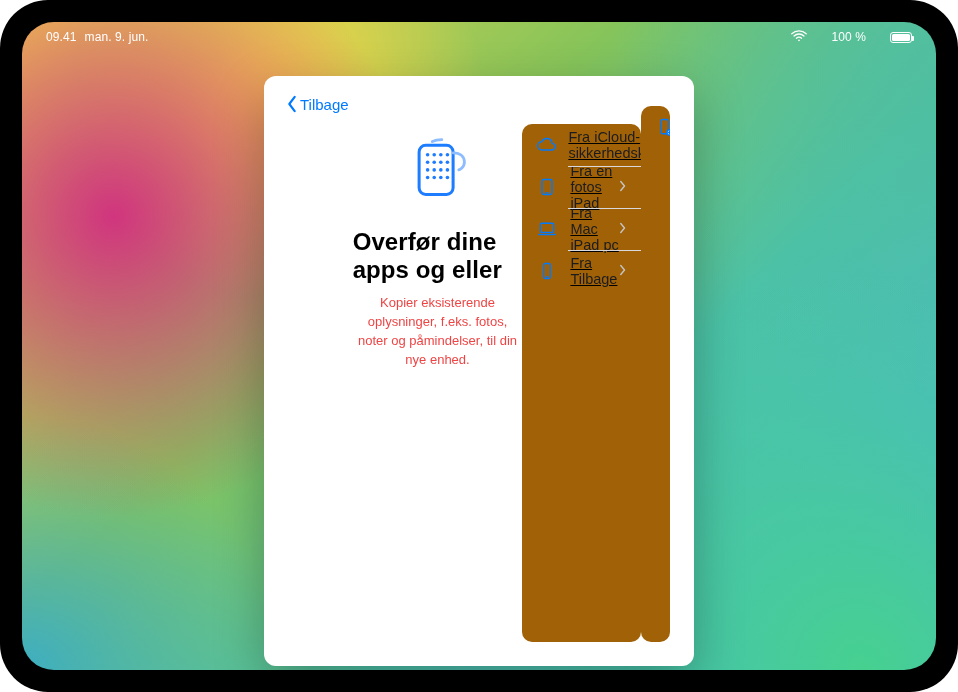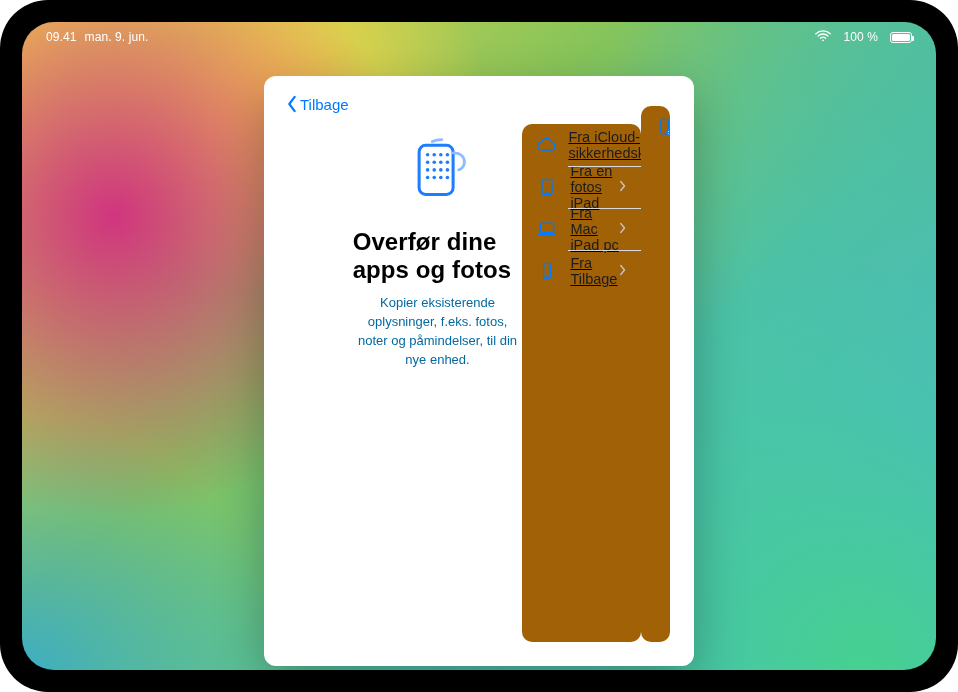--- a/index.html
+++ b/index.html
@@ -31,21 +31,21 @@
       position: absolute; top: 0; left: 0; right: 0;
       height: 26px;
       display: flex; align-items: center;
       padding: 4px 24px 0;
       color: #fff;
       font-size: 12px;
       font-weight: 500;
       letter-spacing: 0.1px;
     }
     .status-left  { display: flex; align-items: center; gap: 8px; }
-    .status-right { margin-left: auto; display: flex; align-items: center; gap: 12px; }
+    .status-right { margin-left: auto; display: flex; align-items: center; gap: 24px; }
     .battery-icon { display:inline-block; width:22px; height:11px; border:1px solid #fff; border-radius:3px; position:relative; }
     .battery-icon::after { content:""; position:absolute; right:-3px; top:3px; width:2px; height:5px; background:#fff; border-radius:0 1px 1px 0; }
     .battery-icon > i { display:block; position:absolute; left:1px; top:1px; bottom:1px; right:1px; background:#fff; border-radius:1.5px; }
     
     .modal {
       position: absolute;
       top: 54px; left: 50%; transform: translateX(-50%);
       width: 430px; height: 590px;
       background: #fff;
       border-radius: 12px;
@@ -58,21 +58,21 @@
     .back-btn {
       display: inline-flex; align-items: center;
       color: #007aff; font-size: 15px; font-weight: 400;
       background: none; border: none; cursor: pointer; padding: 2px 4px;
     }
     .back-btn svg { width: 12px; height: 18px; margin-right: 2px; }
     
     .hero { margin-top: 44px; display:flex; flex-direction:column; align-items:center; }
     .hero-icon { width: 68px; height: 72px; }
     .hero-title { margin-top: 22px; font-size: 24px; font-weight: 700; color:#000; letter-spacing:0.1px; }
-    .hero-sub   { margin-top: 10px; font-size: 13px; color:#0369a1; text-align:center; line-height:1.45; max-width: 340px; }
+    .hero-sub   { margin-top: 10px; font-size: 13px; color:#ef4444; text-align:center; line-height:1.45; max-width: 340px; }
     
     .list-group { margin-top: 34px; background:#a16207; border-radius: 10px; overflow:hidden;text-decoration:underline; }
     .list-item {
       display:flex; align-items:center;
       height: 42px;
       padding: 0 14px;
       cursor: pointer;
       position: relative;
     }
     .list-item + .list-item::before {
@@ -143,21 +143,21 @@
                 <circle cx="46" cy="38" r="1.9"></circle>
               <circle cx="25" cy="46" r="1.9"></circle>
                 <circle cx="32" cy="46" r="1.9"></circle>
                 <circle cx="39" cy="46" r="1.9"></circle>
                 <circle cx="46" cy="46" r="1.9"></circle>
             </g>
             <path d="M52 20c8 0 12 4 12 10s-6 8-6 8" stroke="#8dbcff" stroke-width="3" stroke-linecap="round" fill="none"></path>
             <path d="M40 6c-6 0-10 2-10 2" stroke="#8dbcff" stroke-width="3" stroke-linecap="round" fill="none"></path>
           </svg>
         </span>
-        <div class="hero-title">Overfør dine apps og fotos</div>
+        <div class="hero-title">Overfør dine apps og eller</div>
         <div class="hero-sub">Kopier eksisterende oplysninger, f.eks. fotos, noter og påmindelser, til din nye enhed.</div>
       </div>
 
       <div class="list-group">
 
         <div class="list-item">
           <span class="li-icon">
             <svg viewBox="0 0 24 24" fill="none" stroke="#007aff" stroke-width="1.7" stroke-linejoin="round">
                 <path d="M7 18a5 5 0 0 1 0-10 6.5 6.5 0 0 1 12.4 2A4 4 0 0 1 18 18H7Z"></path>
               </svg>

